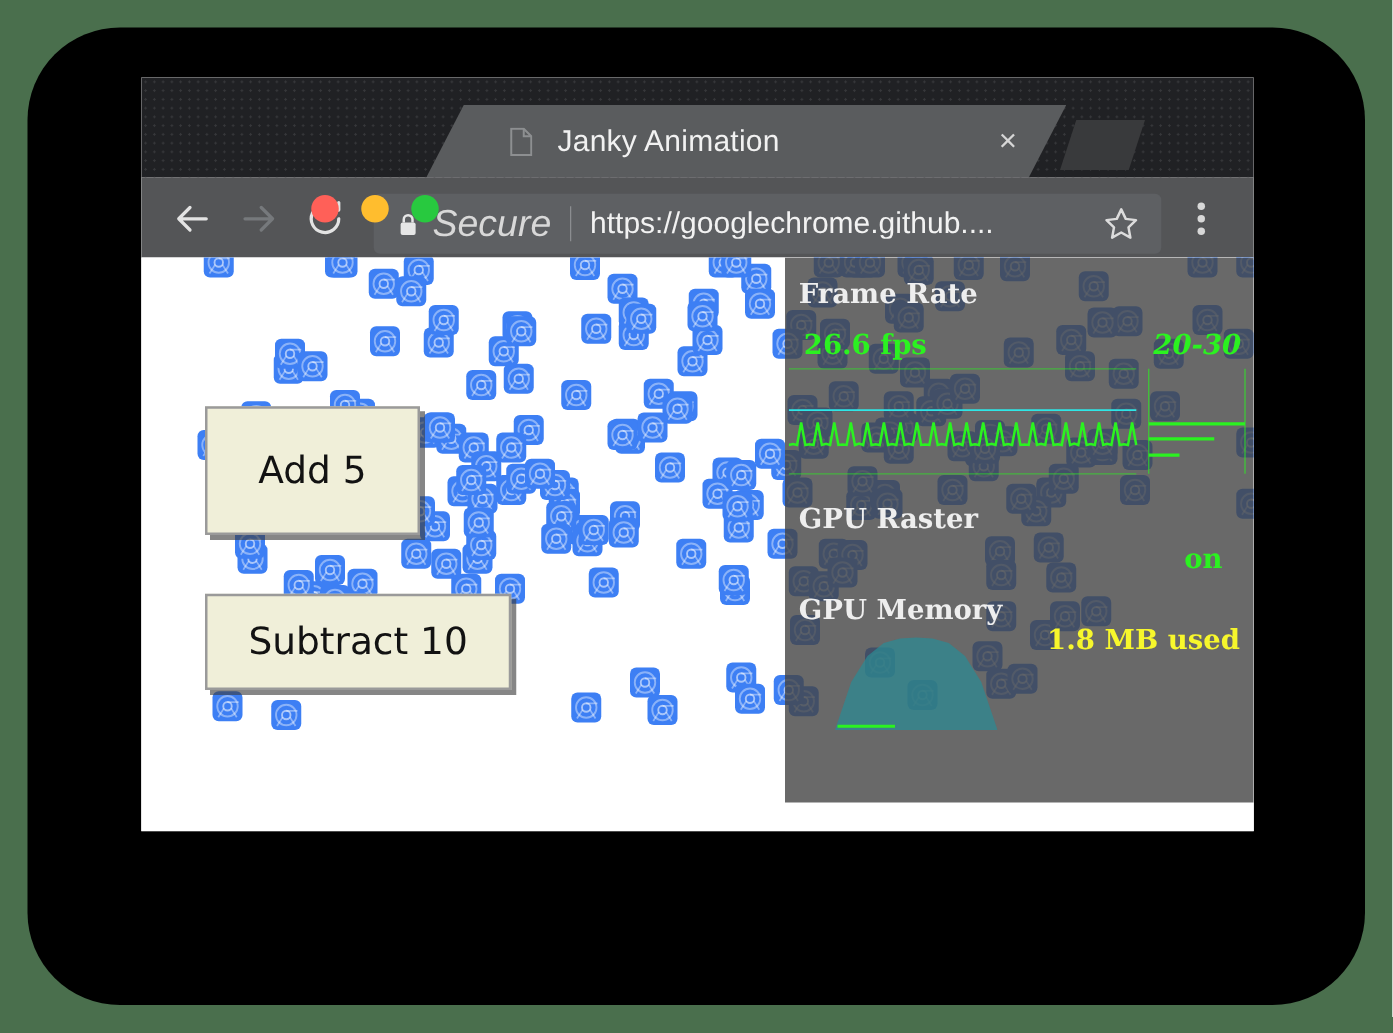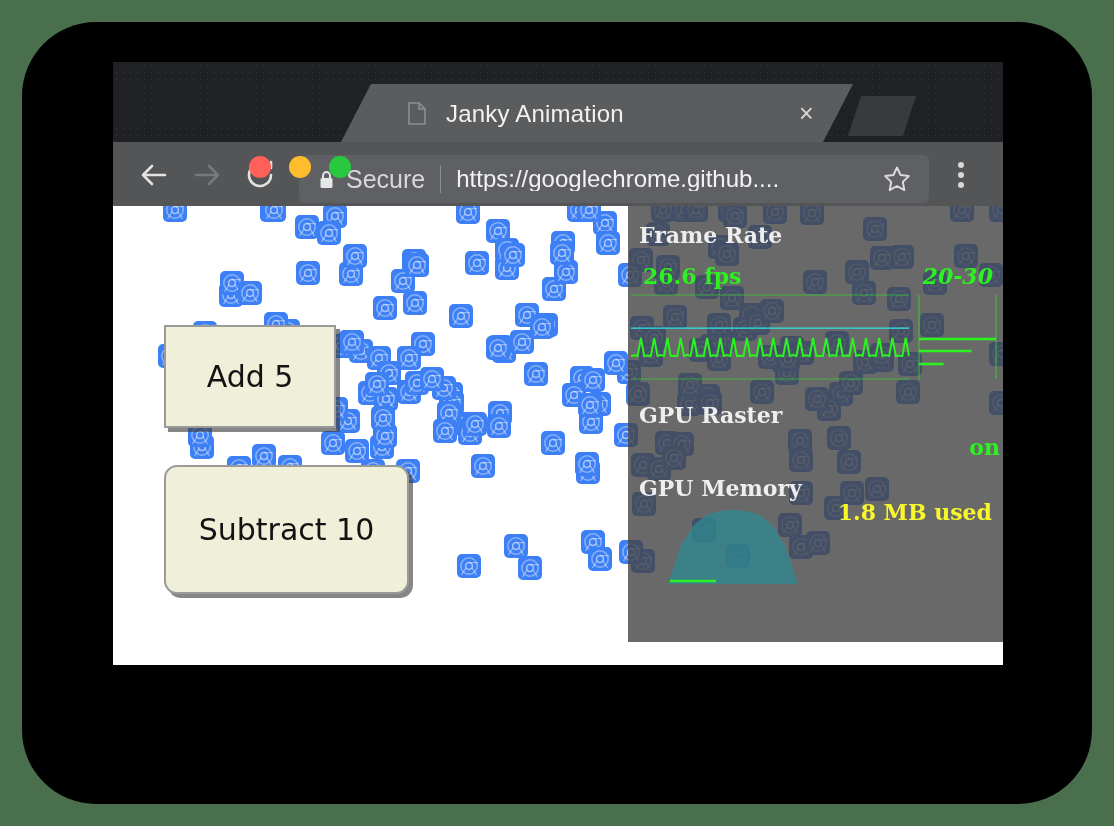--- a/index.html
+++ b/index.html
@@ -137,23 +137,24 @@
     align-items: center;
   }
   #lock-icon {
     margin-left: 20px;
     width: 15px; height: 19px;
     flex: none;
   }
   #secure-label {
     margin-left: 12px;
     color: #d8d8d8;
-    font-size: 25px;
+    font-size: 30px;
     line-height: 23px;
     white-space: nowrap;
+    font-style: italic;
   }
   #omni-divider {
     margin-left: 15px;
     width: 1px; height: 28px;
     background: #8b8d90;
     flex: none;
   }
   #omni-url {
     margin-left: 15px;
     color: #f2f2f2;
@@ -210,21 +211,21 @@
     color: #121212;
     font-family: "DejaVu Sans", sans-serif;
     font-size: 30px;
     display: flex;
     align-items: center;
     justify-content: center;
     cursor: pointer;
     z-index: 6;
   }
   #btn-add      { left: 51px;  top: 119px; width: 172px; height: 103px; }
-  #btn-subtract { left: 51px;  top: 259px; width: 245px; height: 129px; border-radius: 13px; }
+  #btn-subtract { left: 51px;  top: 269px; width: 245px; height: 77px; }
   #btn-stop     { left: 51px;  top: 400px; width: 172px; height: 103px; }
 
   
   #hud {
     position: absolute;
     left: 515px; top: 0;
     width: 375px; height: 436px;
     background: rgba(68,68,68,.80);
     z-index: 7;
     font-family: "DejaVu Serif", serif;
@@ -245,21 +246,21 @@
 
   .hud-value {
     position: absolute;
     font-size: 22px;
     line-height: 22px;
     font-weight: bold;
     white-space: nowrap;
   }
   #hud-fps-value   { left: 15px;  top: 59px;  color: #2bf220; }
   #hud-fps-range   { right: 10px; top: 59px;  color: #2bf220; font-style: italic; }
-  #hud-raster-val  { right: 3px; top: 230px; color: #2bf220; }
+  #hud-raster-val  { right: 25px; top: 230px; color: #2bf220; }
   #hud-mem-used    { right: 11px; top: 295px; color: #f7f72c; }
   #hud-mem-max     { right: 11px; top: 330px; color: #f7f72c; }
 
   #hud-fps-graph {
     position: absolute;
     left: 3px; top: 88px;
     width: 366px; height: 87px;
   }
   #hud-mem-graph {
     position: absolute;

